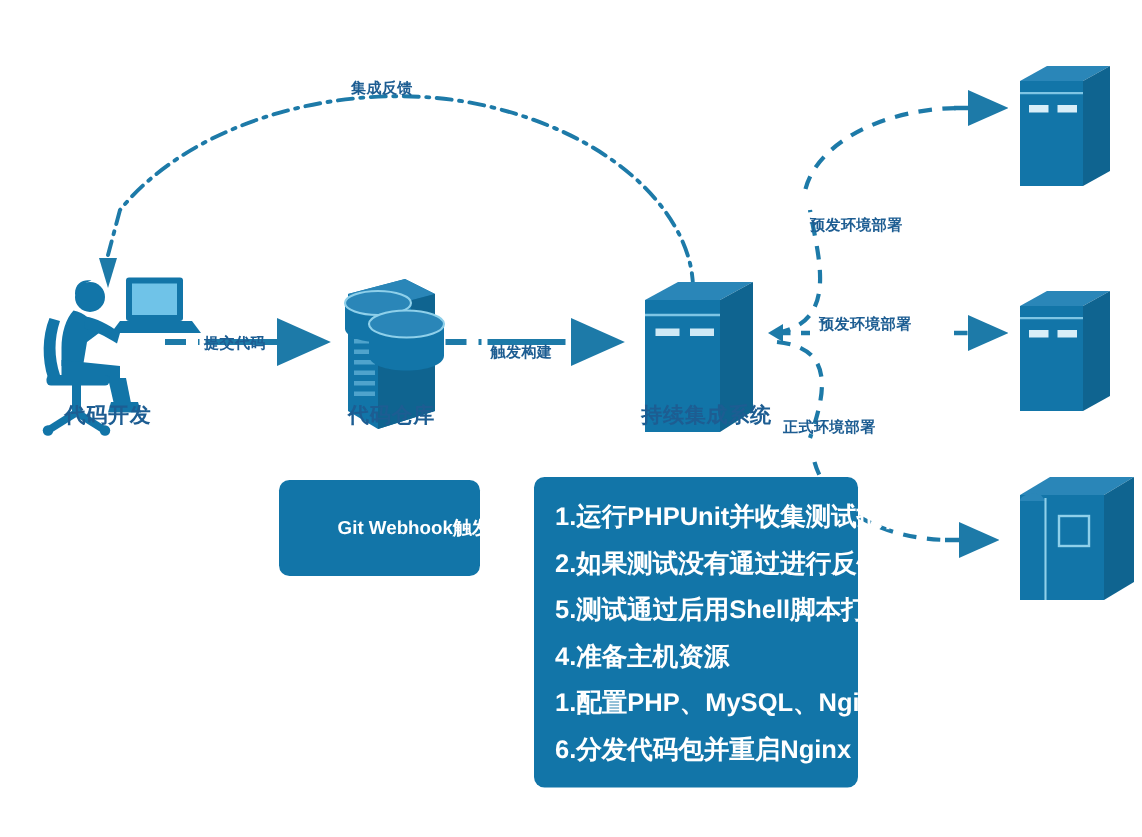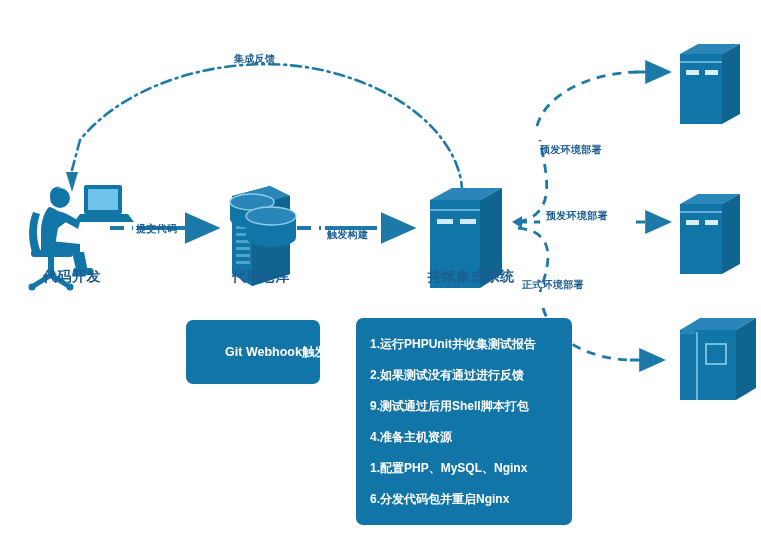--- a/index.html
+++ b/index.html
@@ -59,21 +59,21 @@
   .box-center {
     display: flex;
     align-items: center;
     justify-content: center;
     flex-direction: column;
   }
   .steps-box {
     padding: 18px 0 10px 14px;
   }
   .steps-box .box-line {
-    font-size: 12px;
+    font-size: 17px;
     margin-bottom: 14px;
   }
   .steps-box .box-line:last-child { margin-bottom: 0; }
 </style>
 </head>
 <body>
 
 <div id="stage">
 
   <svg class="layer" viewBox="0 0 761 558">
@@ -238,19 +238,19 @@
   <div class="edge-label" style="left:522px; top:278px;">正式环境部署</div>
 
 
   <div class="info-box box-center" style="left:186px; top:320px; width:134px; height:64px;padding-left:46px;">
     <div class="box-line">Git Webhook触发</div>
   </div>
 
   <div class="info-box steps-box" style="left:356px; top:318px; width:216px; height:207px;">
     <div class="box-line">1.运行PHPUnit并收集测试报告</div>
     <div class="box-line">2.如果测试没有通过进行反馈</div>
-    <div class="box-line">9.测试通过后用Shell脚本打包</div>
+    <div class="box-line">5.测试通过后用Shell脚本打包</div>
     <div class="box-line">4.准备主机资源</div>
     <div class="box-line">1.配置PHP、MySQL、Nginx</div>
     <div class="box-line">6.分发代码包并重启Nginx</div>
   </div>
 
 </div>
 
 </body></html>

